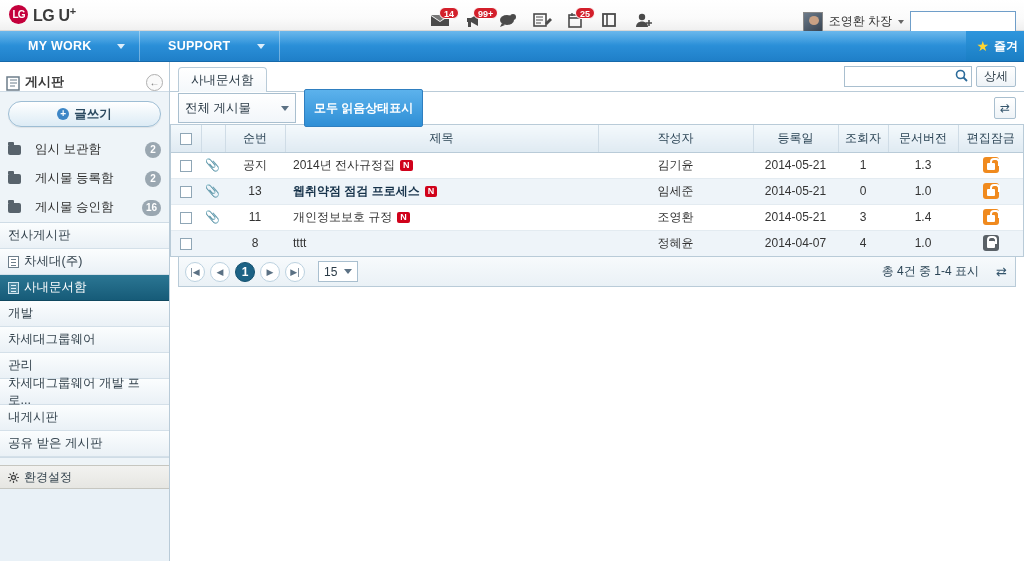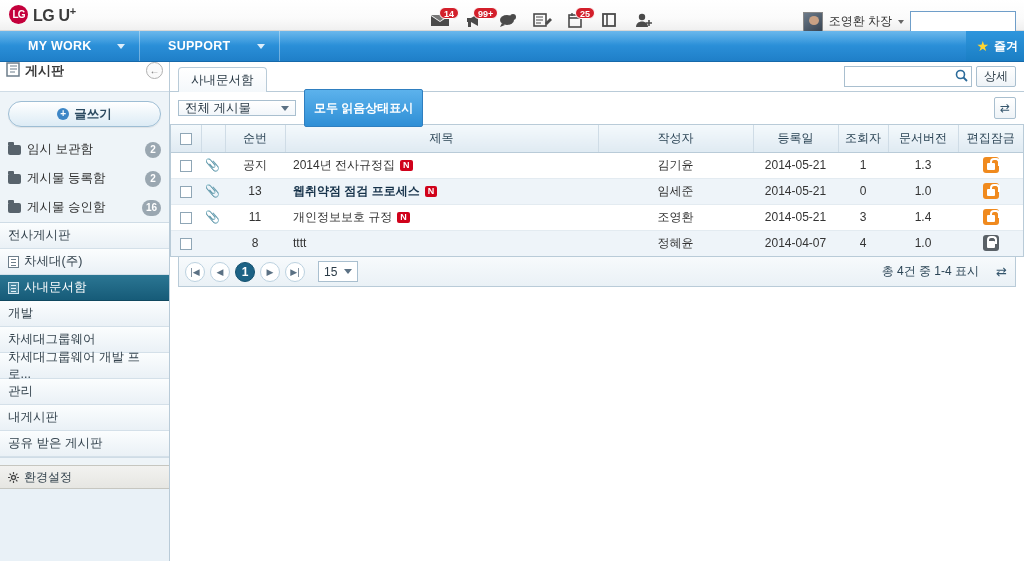--- a/index.html
+++ b/index.html
@@ -108,21 +108,21 @@
   .wrap { display: flex; height: 499px; background: #fff; }
 
   
   .sidebar {
     width: 170px; background: #eef4f8;
     border-right: 1px solid #b9cbd8;
     display: flex; flex-direction: column;
     position: relative;
   }
   .sb-head {
-    height: 30px; display: flex; align-items: flex-start;
+    height: 30px; display: flex; align-items: flex-end;
     background: #fff; border-bottom: 1px solid #cfdce6;
     padding: 0 6px;
   }
   .sb-head-title {
     font-size: 13px; font-weight: bold; color: #3a3a3a;
     margin-left: 5px; flex: 1;
   }
   .collapse-btn {
     width: 17px; height: 17px; border-radius: 50%;
     border: 1px solid #b0b0b0; color: #777;
@@ -138,21 +138,21 @@
     gap: 5px; font-size: 12.5px; font-weight: bold; color: #2c4a60;
     box-shadow: 0 1px 1px rgba(0,0,0,.07);
   }
   .plus-ic {
     width: 12px; height: 12px; border-radius: 50%;
     background: #3d86c6; color: #fff; font-size: 10px; font-weight: bold;
     display: flex; align-items: center; justify-content: center; line-height: 1;
   }
   .folder-row {
     height: 29px; display: flex; align-items: center;
-    padding: 0 8px; gap: 6px; font-size: 12.5px; color: #2d2d2d;
+    padding: 0 8px; gap: 14px; font-size: 12.5px; color: #2d2d2d;
   }
   .folder-ic {
     width: 13px; height: 10px; background: #58636c;
     border-radius: 1px 2px 2px 2px; position: relative; flex: none;
   }
   .folder-ic:before{
     content:""; position:absolute; left:0; top:-3px;
     width:6px; height:3px; background:#58636c; border-radius:1px 1px 0 0;
   }
   .folder-row .lbl { flex: 1; }
@@ -228,21 +228,21 @@
     background: linear-gradient(to bottom,#ffffff,#eef3f7);
     font-size: 12px; color: #33424d;
     display: flex; align-items: center;
   }
 
   .toolbar {
     height: 32px; display: flex; align-items: center;
     padding: 0 8px; gap: 8px; position: relative;
   }
   .select-box {
-    width: 118px; height: 16px; border: 1px solid #a9bfcf;
+    width: 118px; height: 30px; border: 1px solid #a9bfcf;
     background: linear-gradient(to bottom,#ffffff,#f2f6fa);
     display: flex; align-items: center; justify-content: space-between;
     padding: 0 6px; font-size: 12.5px; color: #2a3a46;
   }
   .btn-blue {
     height: 38px; padding: 0 9px; border: 1px solid #2f7fc0;
     border-radius: 2px;
     background: linear-gradient(to bottom,#5cb2ec,#2f8fd6);
     color: #fff; font-size: 12px; font-weight: bold;
     display: flex; align-items: center;
@@ -470,24 +470,24 @@
         <span class="doc-ic"></span>
         <span>사내문서함</span>
       </div>
       <div class="board-item">
         <span>개발</span>
       </div>
       <div class="board-item">
         <span>차세대그룹웨어</span>
       </div>
       <div class="board-item">
+        <span>관리</span>
+      </div>
+      <div class="board-item">
         <span>차세대그룹웨어 개발 프로...</span>
-      </div>
-      <div class="board-item">
-        <span>관리</span>
       </div>
       <div class="board-item">
         <span>내게시판</span>
       </div>
       <div class="board-item">
         <span>공유 받은 게시판</span>
       </div>
     </div>
 
     <div class="sb-spacer"></div>

